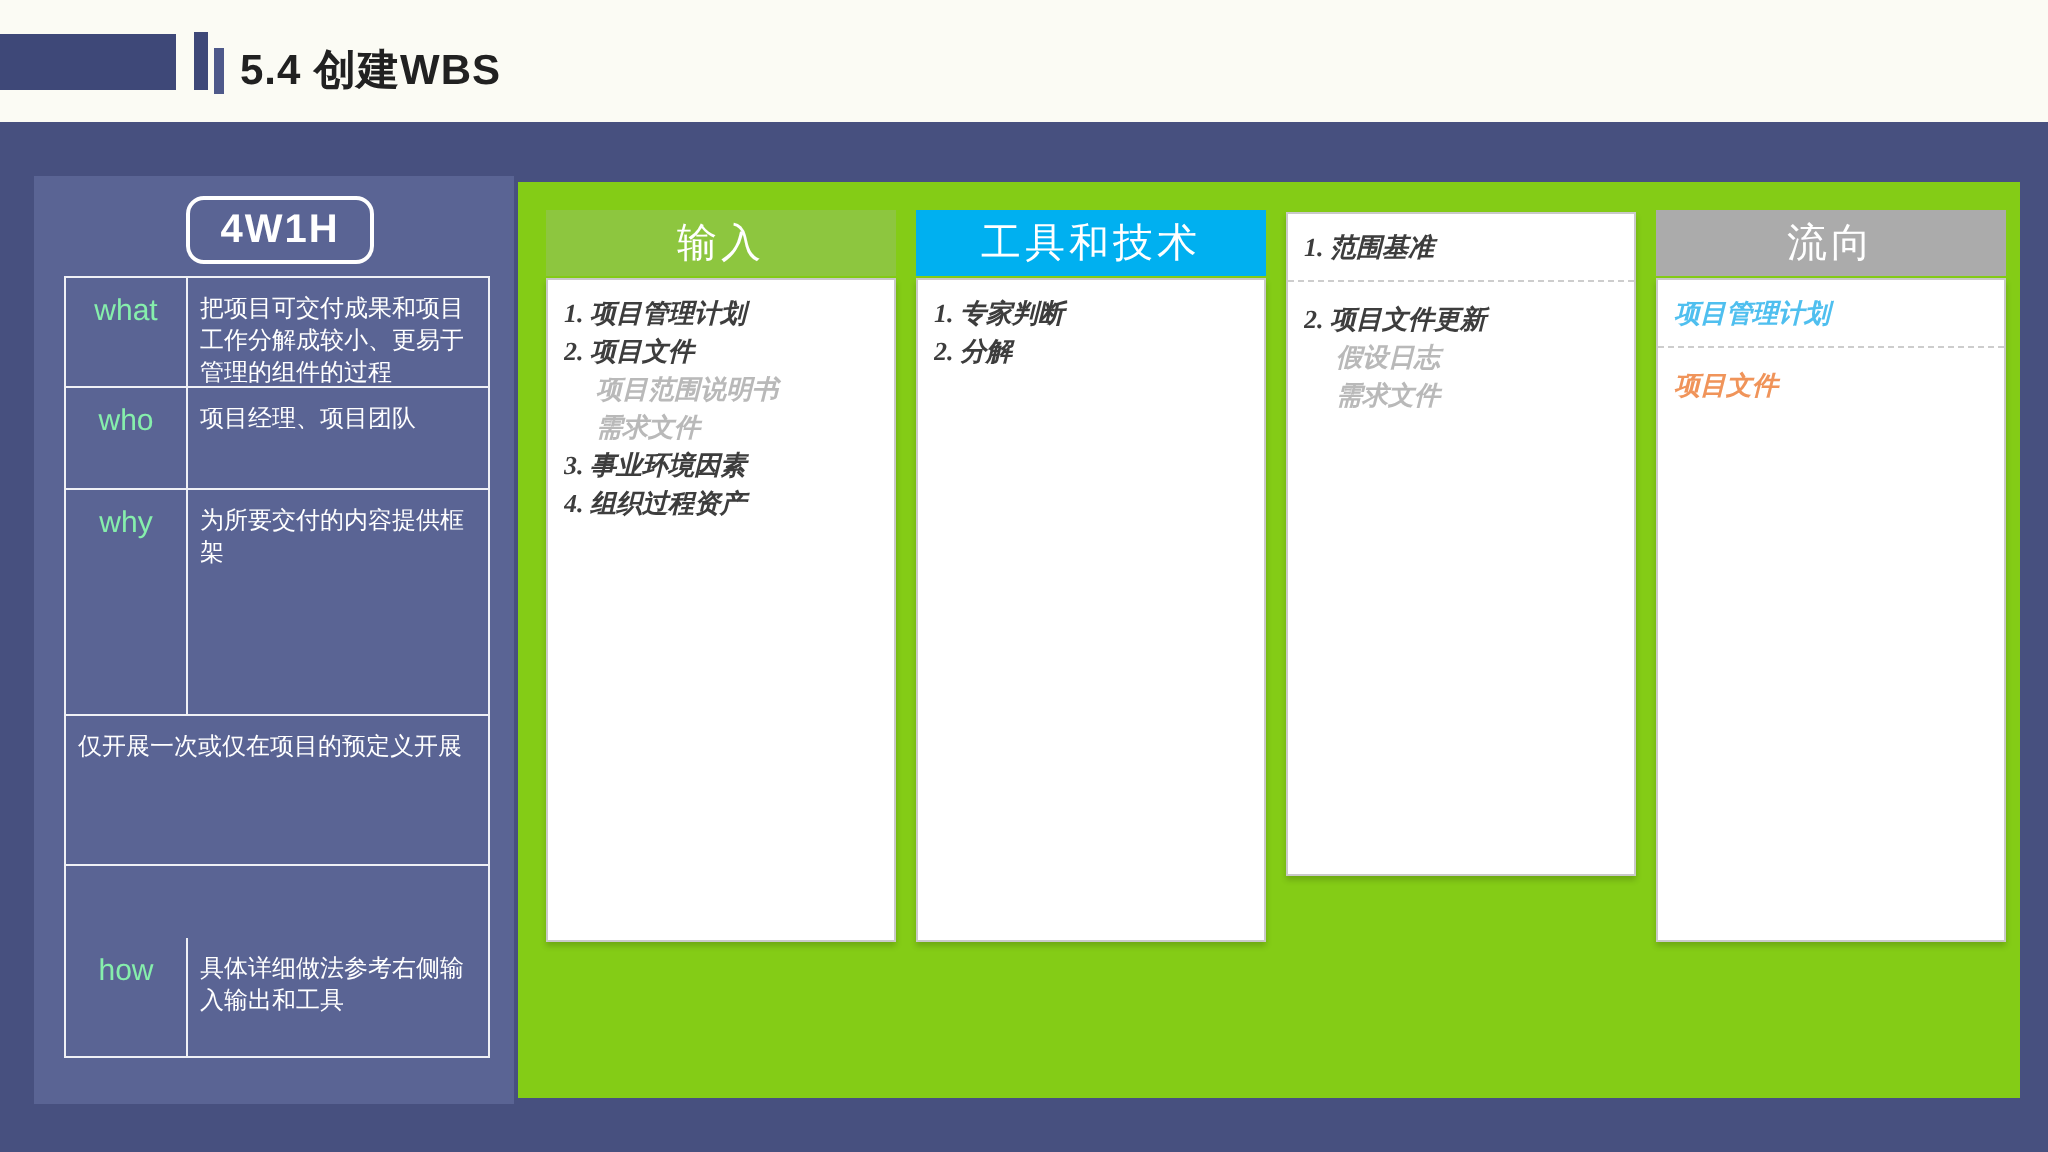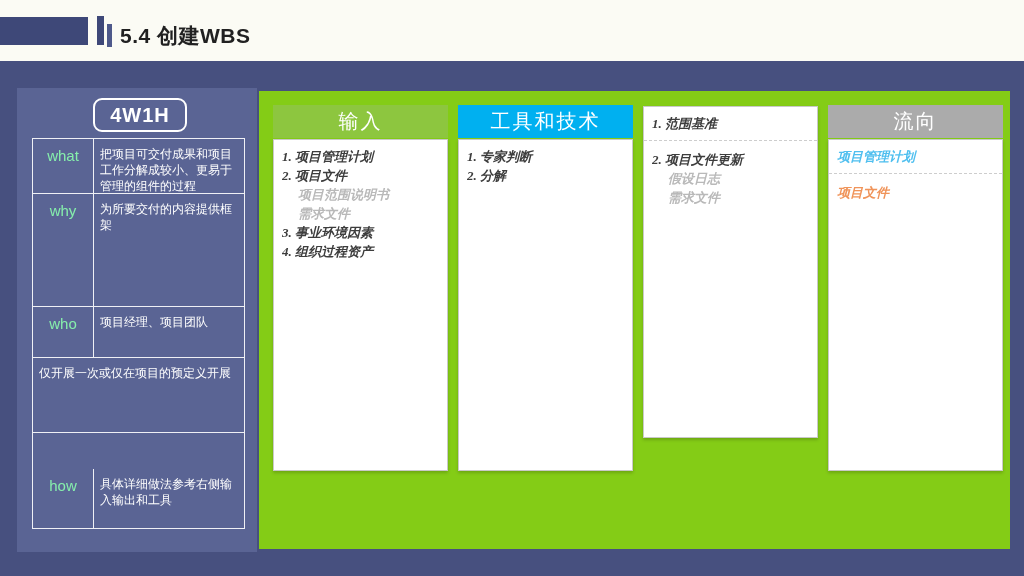--- a/index.html
+++ b/index.html
@@ -143,27 +143,27 @@
 
   <div class="bg-band"></div>
 
   <div class="left-panel">
     <div class="fourw-badge">4W1H</div>
     <div class="fourw-table">
       <div class="fourw-row row-what">
         <div class="fourw-label">what</div>
         <div class="fourw-desc">把项目可交付成果和项目工作分解成较小、更易于管理的组件的过程</div>
       </div>
+      <div class="fourw-row row-who">
+        <div class="fourw-label">who</div>
+        <div class="fourw-desc">项目经理、项目团队</div>
+      </div>
       <div class="fourw-row row-why">
         <div class="fourw-label">why</div>
         <div class="fourw-desc">为所要交付的内容提供框架</div>
-      </div>
-      <div class="fourw-row row-who">
-        <div class="fourw-label">who</div>
-        <div class="fourw-desc">项目经理、项目团队</div>
       </div>
       <div class="fourw-row row-when">
         <div class="fourw-desc">仅开展一次或仅在项目的预定义开展</div>
       </div>
       <div class="fourw-row row-how">
         <div class="fourw-label">how</div>
         <div class="fourw-desc">具体详细做法参考右侧输入输出和工具</div>
       </div>
     </div>
   </div>

